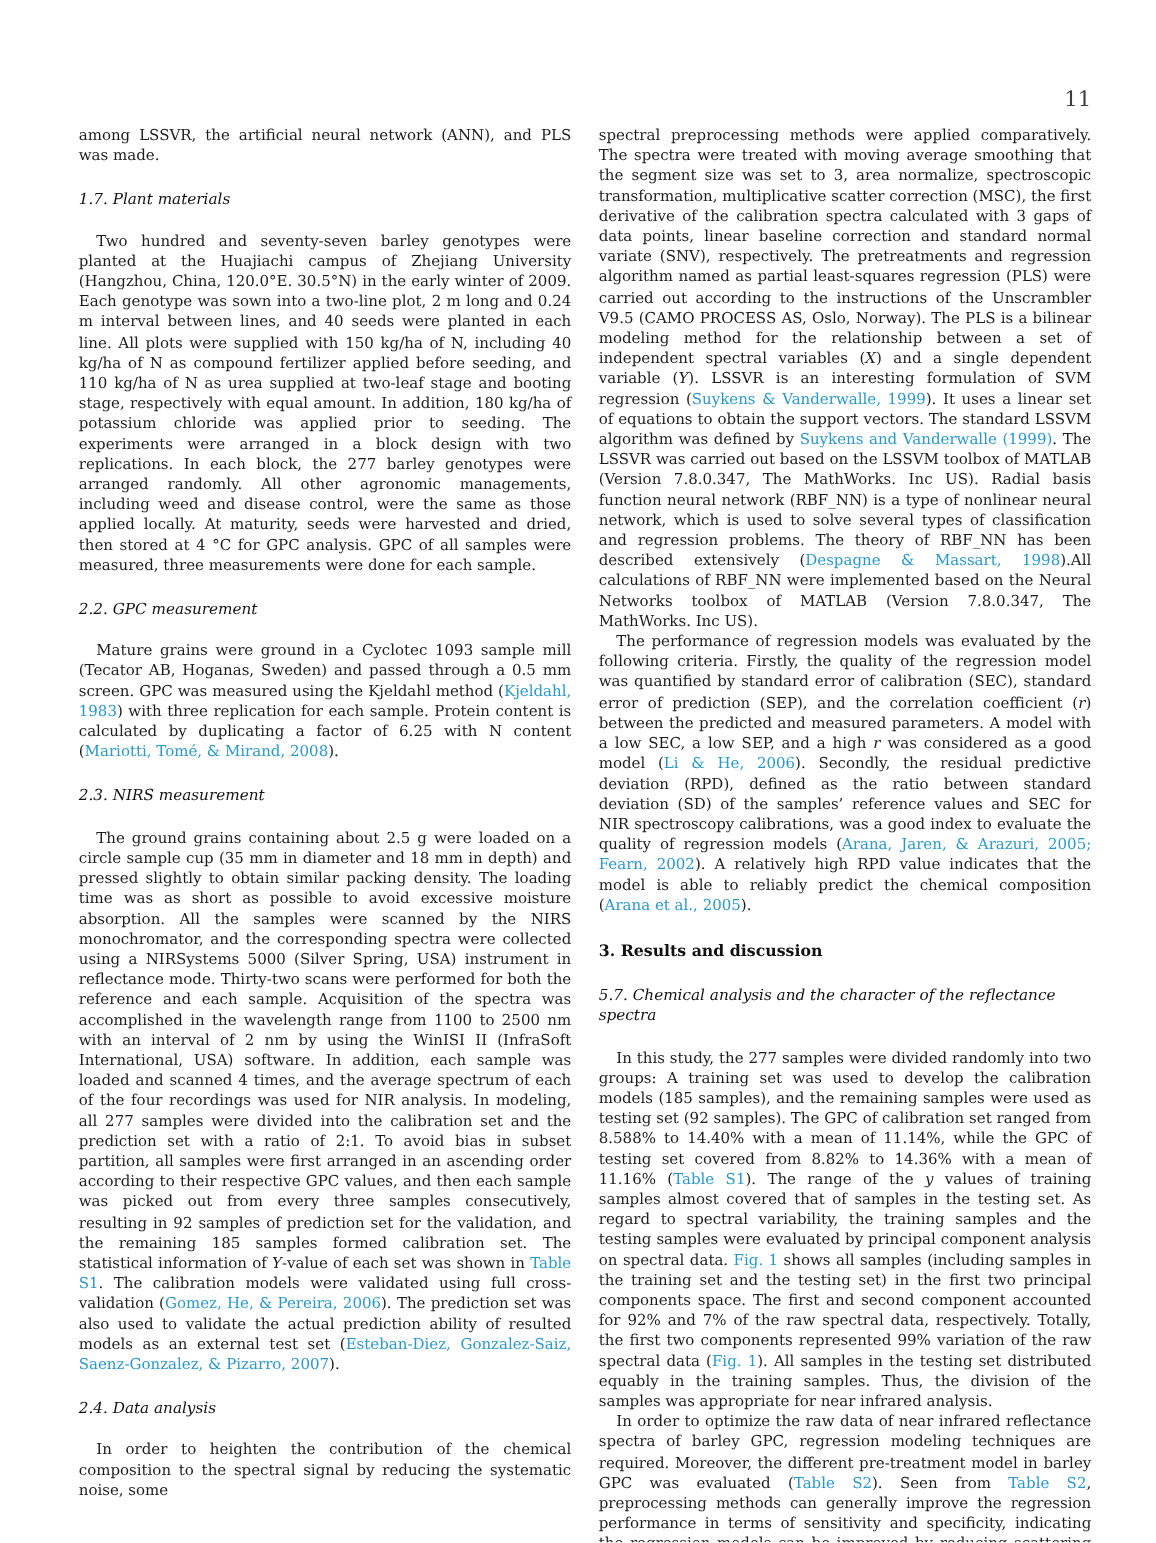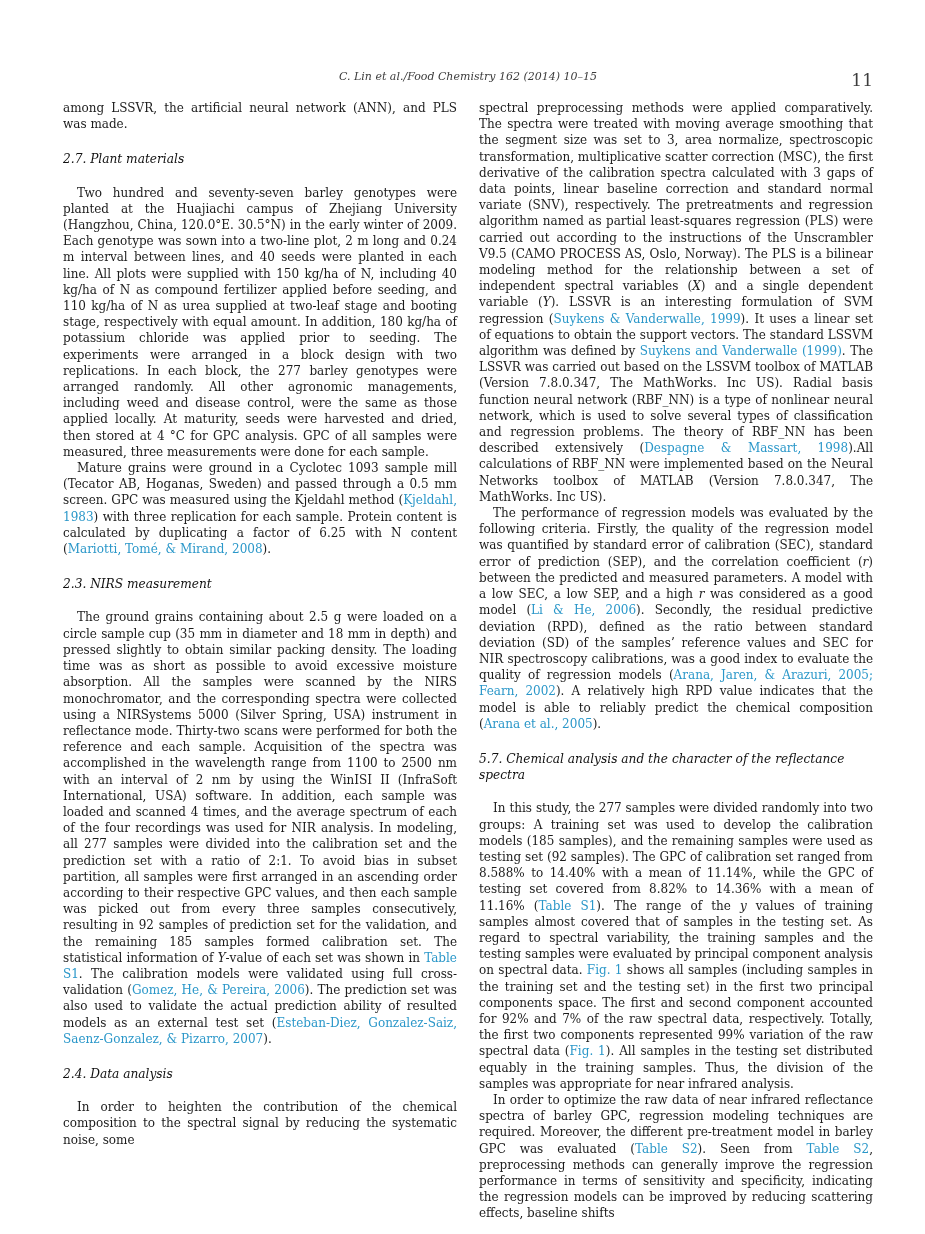--- a/index.html
+++ b/index.html
@@ -62,34 +62,35 @@
     color: var(--link-color, #2a97c9);
     text-decoration: none;
     cursor: pointer;
   }
   .col em.var { font-style: italic; }
 </style>
 </head>
 <body>
 
 <div class="page">
-  <div class="running-head">C. Lin et al./Food Chemistry 162 (2014) 10–15</div>
   <div class="page-number">11</div>
   <div class="columns">
     <div class="col" id="col-left">
         <p>among LSSVR, the artificial neural network (ANN), and PLS was made.</p>
-        <h3>2.7. Plant materials</h3>
+        <h3>1.7. Plant materials</h3>
         <p class="indent">Two hundred and seventy-seven barley genotypes were planted at the Huajiachi campus of Zhejiang University (Hangzhou, China, 120.0°E. 30.5°N) in the early winter of 2009. Each genotype was sown into a two-line plot, 2 m long and 0.24 m interval between lines, and 40 seeds were planted in each line. All plots were supplied with 150 kg/ha of N, including 40 kg/ha of N as compound fertilizer applied before seeding, and 110 kg/ha of N as urea supplied at two-leaf stage and booting stage, respectively with equal amount. In addition, 180 kg/ha of potassium chloride was applied prior to seeding. The experiments were arranged in a block design with two replications. In each block, the 277 barley genotypes were arranged randomly. All other agronomic managements, including weed and disease control, were the same as those applied locally. At maturity, seeds were harvested and dried, then stored at 4 °C for GPC analysis. GPC of all samples were measured, three measurements were done for each sample.</p>
+        <h3>2.2. GPC measurement</h3>
         <p class="indent">Mature grains were ground in a Cyclotec 1093 sample mill (Tecator AB, Hoganas, Sweden) and passed through a 0.5 mm screen. GPC was measured using the Kjeldahl method (<a class="cite" href="#">Kjeldahl, 1983</a>) with three replication for each sample. Protein content is calculated by duplicating a factor of 6.25 with N content (<a class="cite" href="#">Mariotti, Tomé, &amp; Mirand, 2008</a>).</p>
         <h3>2.3. NIRS measurement</h3>
         <p class="indent">The ground grains containing about 2.5 g were loaded on a circle sample cup (35 mm in diameter and 18 mm in depth) and pressed slightly to obtain similar packing density. The loading time was as short as possible to avoid excessive moisture absorption. All the samples were scanned by the NIRS monochromator, and the corresponding spectra were collected using a NIRSystems 5000 (Silver Spring, USA) instrument in reflectance mode. Thirty-two scans were performed for both the reference and each sample. Acquisition of the spectra was accomplished in the wavelength range from 1100 to 2500 nm with an interval of 2 nm by using the WinISI II (InfraSoft International, USA) software. In addition, each sample was loaded and scanned 4 times, and the average spectrum of each of the four recordings was used for NIR analysis. In modeling, all 277 samples were divided into the calibration set and the prediction set with a ratio of 2:1. To avoid bias in subset partition, all samples were first arranged in an ascending order according to their respective GPC values, and then each sample was picked out from every three samples consecutively, resulting in 92 samples of prediction set for the validation, and the remaining 185 samples formed calibration set. The statistical information of <em class="var">Y</em>-value of each set was shown in <a class="cite" href="#">Table S1</a>. The calibration models were validated using full cross-validation (<a class="cite" href="#">Gomez, He, &amp; Pereira, 2006</a>). The prediction set was also used to validate the actual prediction ability of resulted models as an external test set (<a class="cite" href="#">Esteban-Diez, Gonzalez-Saiz, Saenz-Gonzalez, &amp; Pizarro, 2007</a>).</p>
         <h3>2.4. Data analysis</h3>
         <p class="indent">In order to heighten the contribution of the chemical composition to the spectral signal by reducing the systematic noise, some</p>
       </div>
     <div class="col" id="col-right">
         <p>spectral preprocessing methods were applied comparatively. The spectra were treated with moving average smoothing that the segment size was set to 3, area normalize, spectroscopic transformation, multiplicative scatter correction (MSC), the first derivative of the calibration spectra calculated with 3 gaps of data points, linear baseline correction and standard normal variate (SNV), respectively. The pretreatments and regression algorithm named as partial least-squares regression (PLS) were carried out according to the instructions of the Unscrambler V9.5 (CAMO PROCESS AS, Oslo, Norway). The PLS is a bilinear modeling method for the relationship between a set of independent spectral variables (<em class="var">X</em>) and a single dependent variable (<em class="var">Y</em>). LSSVR is an interesting formulation of SVM regression (<a class="cite" href="#">Suykens &amp; Vanderwalle, 1999</a>). It uses a linear set of equations to obtain the support vectors. The standard LSSVM algorithm was defined by <a class="cite" href="#">Suykens and Vanderwalle (1999)</a>. The LSSVR was carried out based on the LSSVM toolbox of MATLAB (Version 7.8.0.347, The MathWorks. Inc US). Radial basis function neural network (RBF_NN) is a type of nonlinear neural network, which is used to solve several types of classification and regression problems. The theory of RBF_NN has been described extensively (<a class="cite" href="#">Despagne &amp; Massart, 1998</a>).All calculations of RBF_NN were implemented based on the Neural Networks toolbox of MATLAB (Version 7.8.0.347, The MathWorks. Inc US).</p>
         <p class="indent">The performance of regression models was evaluated by the following criteria. Firstly, the quality of the regression model was quantified by standard error of calibration (SEC), standard error of prediction (SEP), and the correlation coefficient (<em class="var">r</em>) between the predicted and measured parameters. A model with a low SEC, a low SEP, and a high <em class="var">r</em> was considered as a good model (<a class="cite" href="#">Li &amp; He, 2006</a>). Secondly, the residual predictive deviation (RPD), defined as the ratio between standard deviation (SD) of the samples’ reference values and SEC for NIR spectroscopy calibrations, was a good index to evaluate the quality of regression models (<a class="cite" href="#">Arana, Jaren, &amp; Arazuri, 2005; Fearn, 2002</a>). A relatively high RPD value indicates that the model is able to reliably predict the chemical composition (<a class="cite" href="#">Arana et al., 2005</a>).</p>
+        <h2>3. Results and discussion</h2>
         <h3>5.7. Chemical analysis and the character of the reflectance spectra</h3>
         <p class="indent">In this study, the 277 samples were divided randomly into two groups: A training set was used to develop the calibration models (185 samples), and the remaining samples were used as testing set (92 samples). The GPC of calibration set ranged from 8.588% to 14.40% with a mean of 11.14%, while the GPC of testing set covered from 8.82% to 14.36% with a mean of 11.16% (<a class="cite" href="#">Table S1</a>). The range of the <em class="var">y</em> values of training samples almost covered that of samples in the testing set. As regard to spectral variability, the training samples and the testing samples were evaluated by principal component analysis on spectral data. <a class="cite" href="#">Fig. 1</a> shows all samples (including samples in the training set and the testing set) in the first two principal components space. The first and second component accounted for 92% and 7% of the raw spectral data, respectively. Totally, the first two components represented 99% variation of the raw spectral data (<a class="cite" href="#">Fig. 1</a>). All samples in the testing set distributed equably in the training samples. Thus, the division of the samples was appropriate for near infrared analysis.</p>
         <p class="indent">In order to optimize the raw data of near infrared reflectance spectra of barley GPC, regression modeling techniques are required. Moreover, the different pre-treatment model in barley GPC was evaluated (<a class="cite" href="#">Table S2</a>). Seen from <a class="cite" href="#">Table S2</a>, preprocessing methods can generally improve the regression performance in terms of sensitivity and specificity, indicating the regression models can be improved by reducing scattering effects, baseline shifts</p>
       </div>
   </div>
 </div>
 
 </body></html>

